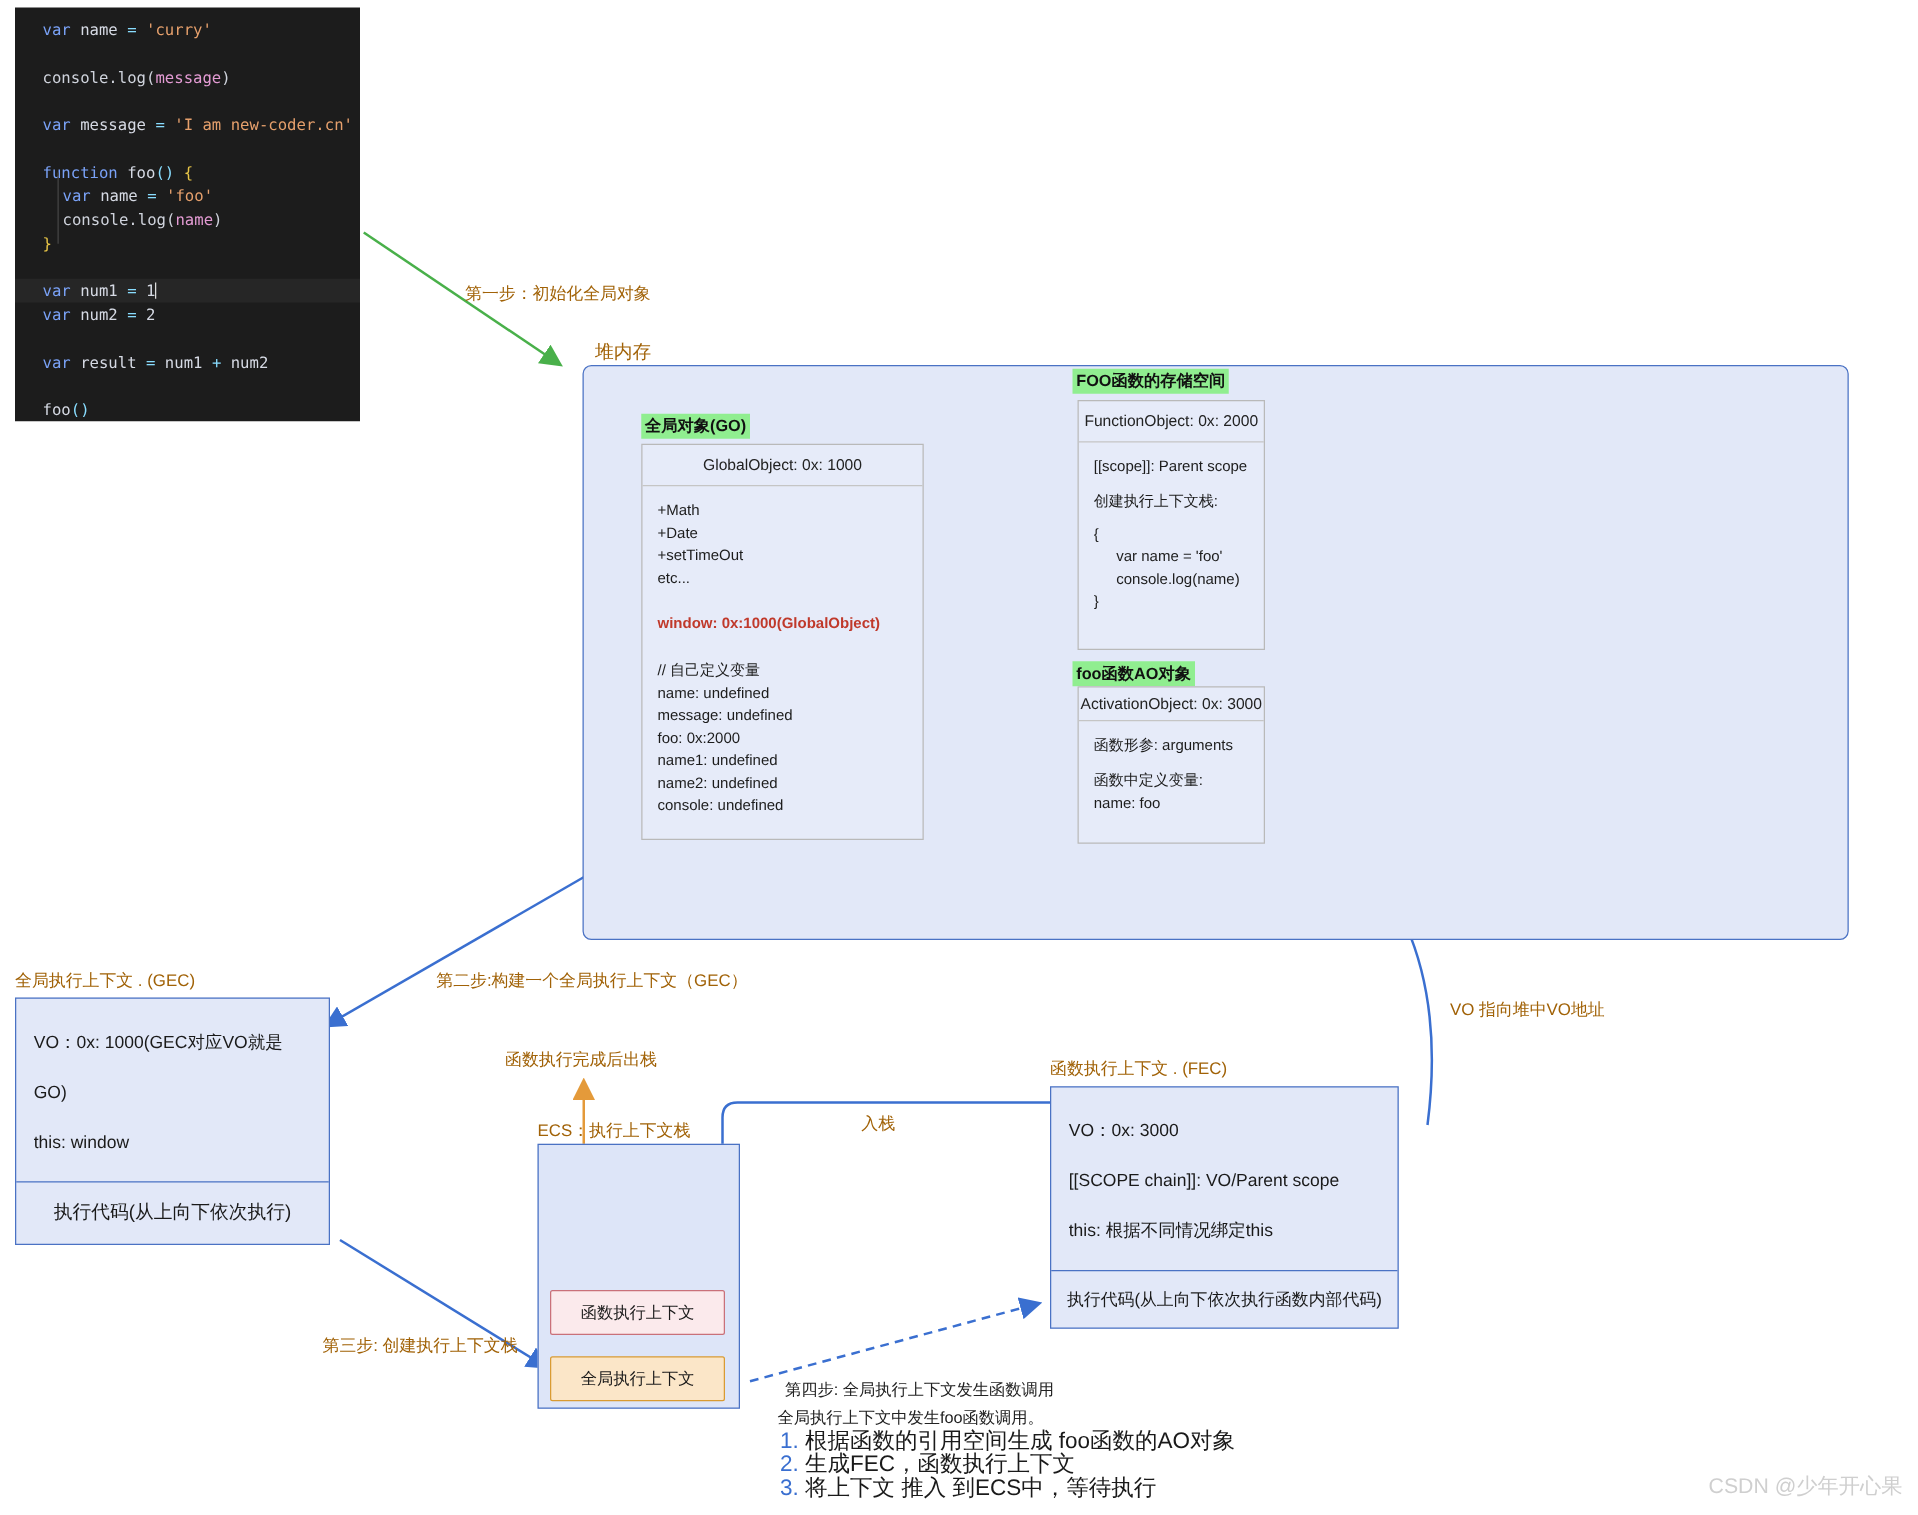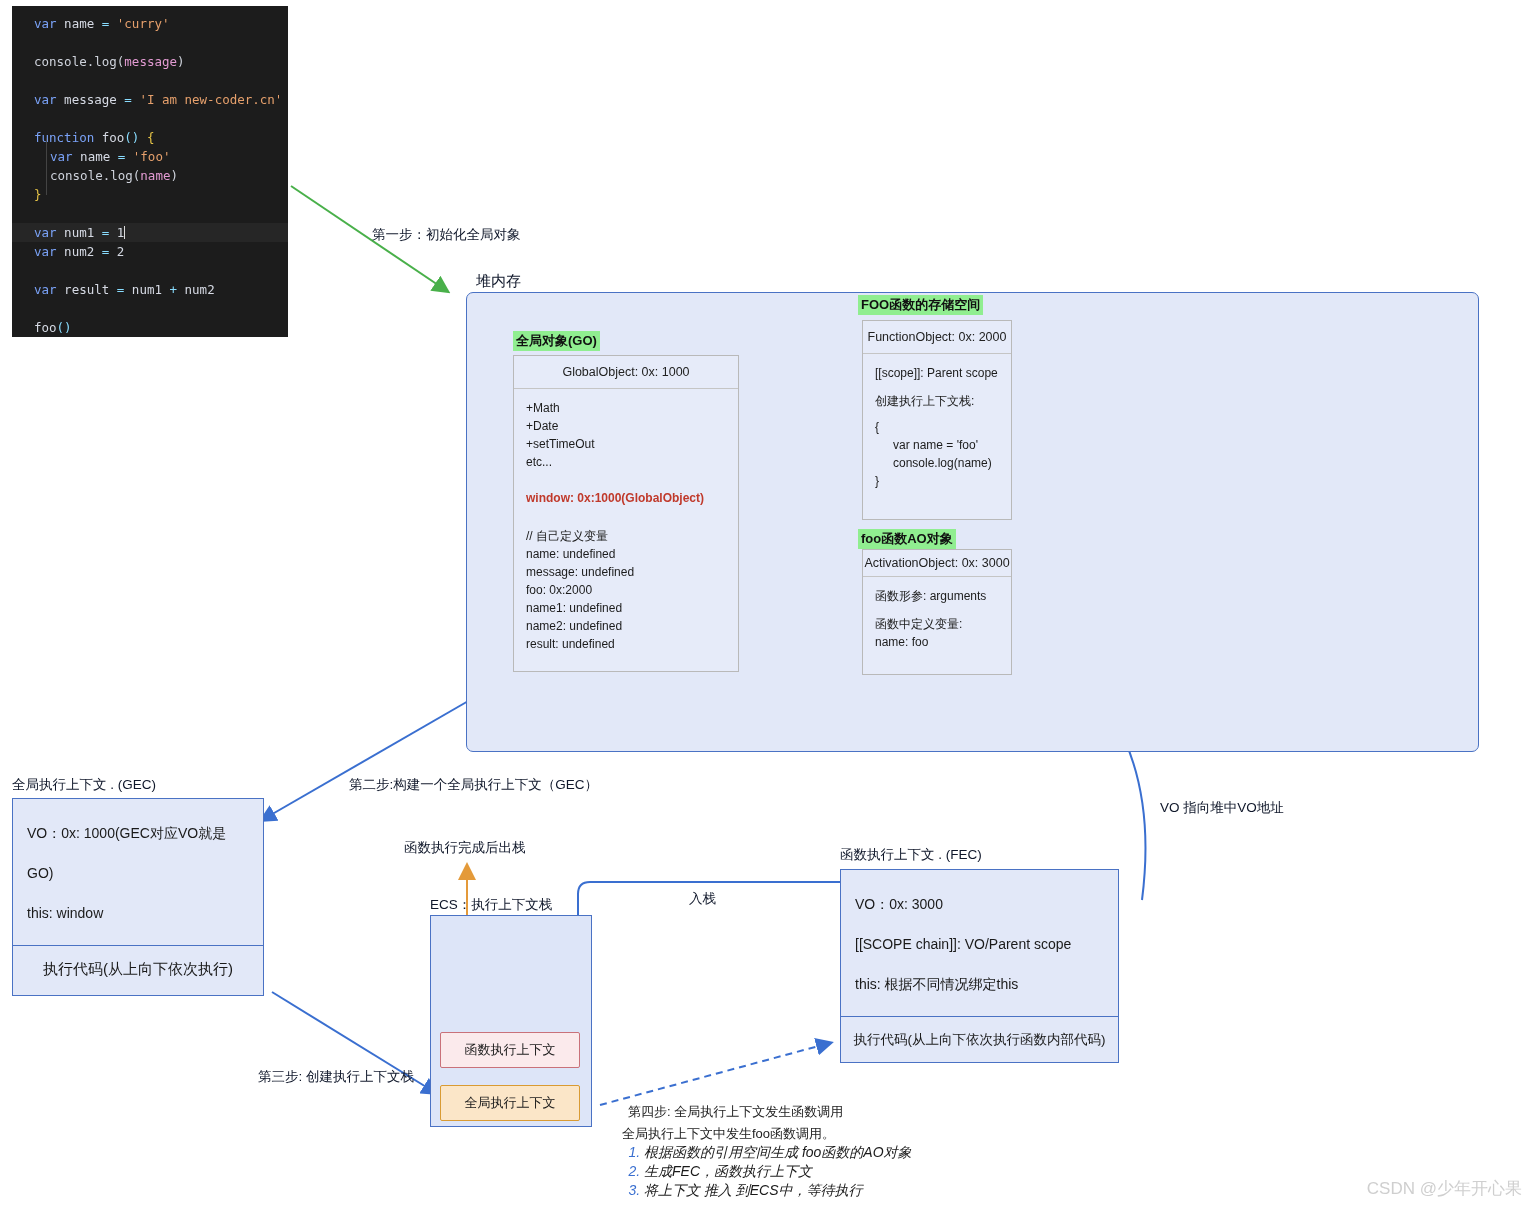--- a/index.html
+++ b/index.html
@@ -16,42 +16,42 @@
   .str{color:#e6a06c;} .fn{color:#d6dae4;} .num{color:#d6dae4;}
   .obj{color:#cfd3dc;} .arg{color:#e39bd3;}
   .brc{color:#e7c547;} .punct{color:#cfd3dc;}
   .guide{position:absolute;left:34px;top:132px;width:1px;height:57px;background:#444;}
   .caret{display:inline-block;width:1px;height:13px;background:#dcdcdc;
       vertical-align:-2px;}
   .sel-line{background:#262626;}
   
   .heap{left:466px;top:292px;width:1011px;height:458px;border:1.6px solid #4a72c4;
       background:#e2e8f8;border-radius:7px;}
-  .label-plain{font-size:13.5px;color:#0f172a;}
+  .label-plain{font-size:13.5px;color:#a16207;}
   .tag{font-size:13px;font-weight:bold;background:#90ee90;color:#111;
       padding:1px 3px;display:inline-block;}
   .inner-box{border:1px solid #b9b9b9;background:#e6ebf9;}
   .inner-head{border-bottom:1px solid #c5c5c5;font-size:12.5px;color:#222;
       padding:9px 0 9px 0;text-align:center;}
   .inner-body{font-size:12px;line-height:18px;padding:10px 12px;color:#1c1c1c;}
   .redtxt{color:#c0392b;font-weight:bold;}
   
   .ctxbox{border:1.4px solid #4a72c4;background:#e2e8f8;}
   .ctxbox .top{padding:14px 14px 12px 14px;font-size:14px;line-height:40px;}
   .ctxbox .sep{height:1.4px;background:#4a72c4;}
   .ctxbox .bot{font-size:15px;text-align:center;padding:14px 6px;}
   
   #ecs-box{left:430px;top:915px;width:160px;height:210px;border:1.4px solid #4a72c4;
       background:#dde5f8;}
   .stack-item{position:absolute;left:10px;width:138px;height:34px;border-radius:2px;
       display:flex;align-items:center;justify-content:center;font-size:13px;}
   #stack-fec{top:1032px;left:440px;border:1.4px solid #c9717a;background:#fbeaec;}
   #stack-gec{top:1085px;left:440px;border:1.4px solid #d99b33;background:#fbe6c8;}
   .note{font-size:13px;color:#222;}
-  .olist{font-size:14px;line-height:19px;margin:0;padding-left:22px;font-style:italic;}
+  .olist{font-size:18px;line-height:19px;margin:0;padding-left:22px;}
   .olist li{color:#3a6fd0;}
   .olist li span{color:#1a1a1a;}
   #watermark{right:12px;bottom:12px;font-size:17px;color:#cfcfcf;}
   svg.overlay{position:absolute;left:0;top:0;width:1534px;height:1212px;
       pointer-events:none;}
 </style>
 </head>
 <body>
 
 <div class="abs" id="code-editor">
@@ -130,21 +130,21 @@
     <div>etc...</div>
     <div style="height:18px;"></div>
     <div class="redtxt">window:  0x:1000(GlobalObject)</div>
     <div style="height:20px;"></div>
     <div>// 自己定义变量</div>
     <div>name: undefined</div>
     <div>message: undefined</div>
     <div>foo: 0x:2000</div>
     <div>name1: undefined</div>
     <div>name2: undefined</div>
-    <div>result: undefined</div>
+    <div>console: undefined</div>
   </div>
 </div>
 
 <div class="abs" style="left:858px;top:295px;">
   <span class="tag">FOO函数的存储空间</span>
 </div>
 <div class="abs inner-box" style="left:862px;top:320px;width:148px;height:198px;">
   <div class="inner-head">FunctionObject: 0x: 2000</div>
   <div class="inner-body">
     <div>[[scope]]: Parent scope</div>

